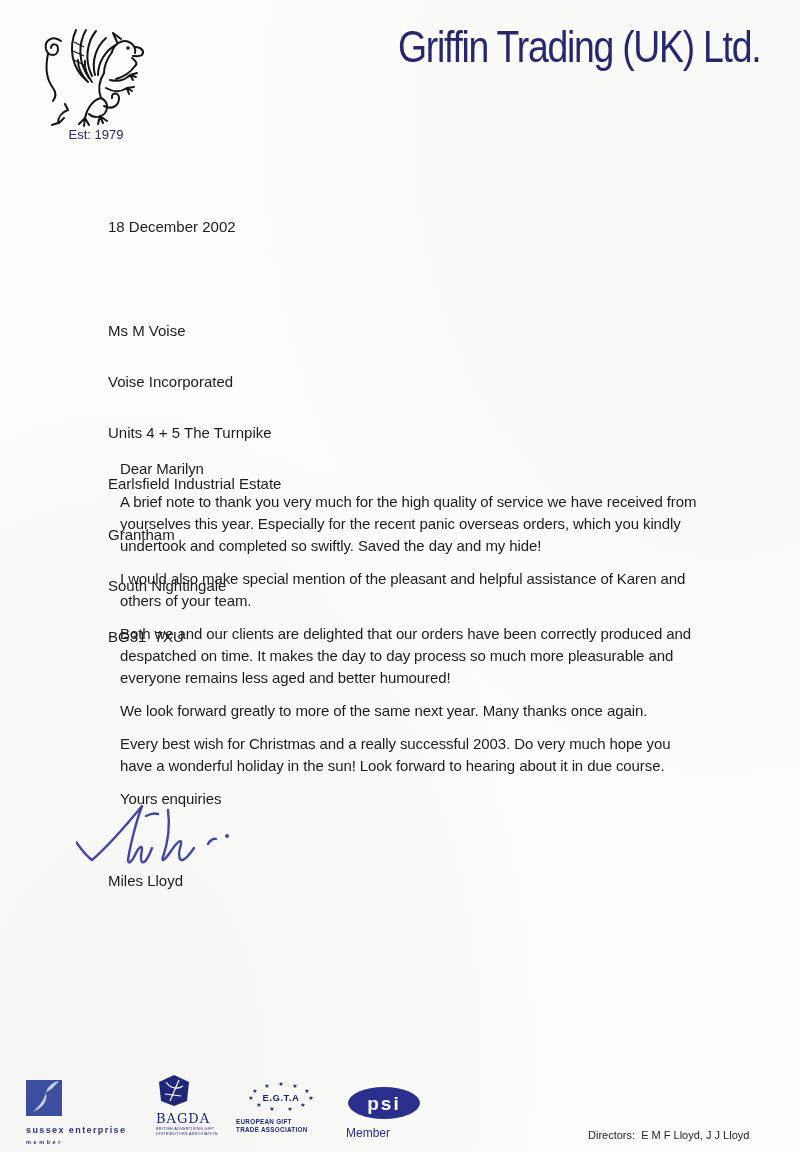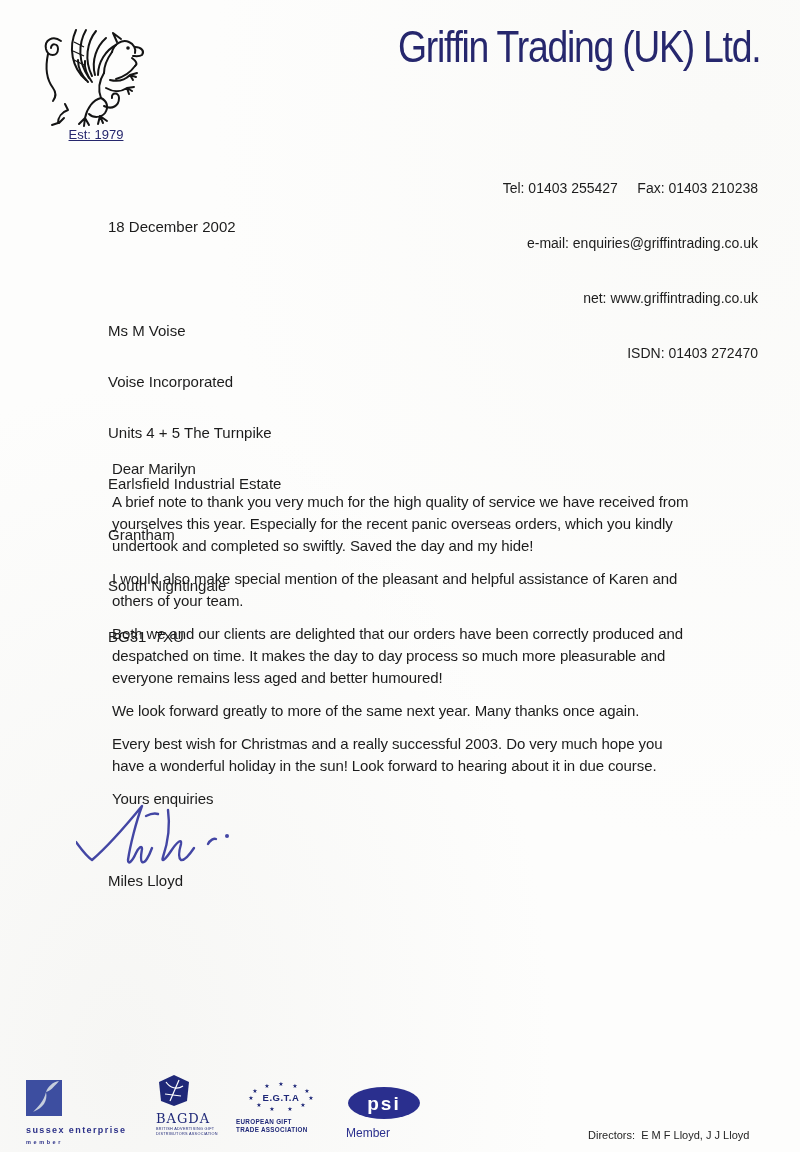--- a/index.html
+++ b/index.html
@@ -6,32 +6,32 @@
   .page {
     position:relative; width:800px; height:1152px; margin:0 auto;
     background: radial-gradient(ellipse at 15% 92%, #f6f6f4 0%, rgba(246,246,244,0) 45%),
                 radial-gradient(ellipse at 90% 10%, #fafaf8 0%, rgba(250,250,248,0) 50%),
                 #fdfdfc;
     font-family:"Liberation Sans", sans-serif; color:#1c1c1c; overflow:hidden;
   }
   
   .logo { position:absolute; left:40px; top:18px; width:112px; height:112px; }
   .est { position:absolute; left:38px; top:127px; width:116px; text-align:center;
-         font-size:13px; color:#26276d;text-decoration:underline; }
+         font-size:13px; color:#26276d; }
   .brand-name { position:absolute; top:22px; right:40px; font-size:44px; letter-spacing:-1.5px;
          color:#26276d; transform:scaleX(.85); transform-origin:100% 0; white-space:nowrap; }
   .addr { position:absolute; top:84px; right:40px; text-align:right;
          font-size:14.5px; line-height:17.5px; color:#1d1d1d; }
   .contact { position:absolute; top:142px; right:42px; text-align:right;
          font-size:14px; line-height:18.4px; white-space:pre; color:#1d1d1d; }
   
   .date { position:absolute; left:108px; top:218px; font-size:15px; }
   .recipient { position:absolute; left:108px; top:288px; font-size:15px;
          line-height:17px; white-space:pre; }
-  .body-block { position:absolute; left:112px; top:458px; width:660px;
+  .body-block { position:absolute; left:120px; top:458px; width:660px;
          font-size:15px; line-height:22px; letter-spacing:-0.1px; }
   .body-block p { margin:0 0 11px; white-space:pre-line; }
   .signature { position:absolute; left:76px; top:800px; }
   .signatory { position:absolute; left:108px; top:872px; font-size:15px; }
   
   .badge { position:absolute; color:#2c3188; }
   .badge-sussex { left:26px; top:1080px; width:112px; }
   .badge-sussex .badge-name { font-size:9px; font-weight:bold; letter-spacing:1.4px; margin-top:5px; }
   .badge-sussex .badge-sub  { font-size:5.5px; font-weight:bold; letter-spacing:2.6px; margin-top:4px; }
   .badge-bagda { left:156px; top:1074px; width:74px; color:#1f2878; }
@@ -76,26 +76,20 @@
       <path d="M28,92 C22,94 18,99 18,105 M28,92 l-3,-6 M18,105 l-6,2 M24,100 l-5,5"></path>
     </g>
     <circle cx="88" cy="30" r="1.8" fill="#141414"></circle>
     <path d="M34,24 l10,5 M33,33 l11,5 M34,42 l10,5" stroke="#141414" stroke-width="1.3"></path>
   </svg>
   <div class="est">Est: 1979</div>
 
   <div class="brand-name">Griffin Trading (UK) Ltd.</div>
 
 
-  <div class="contact">
-    <div>Tel: 01403 255427     Fax: 01403 210238</div>
-    <div>e-mail: enquiries@griffintrading.co.uk</div>
-    <div>net: www.griffintrading.co.uk</div>
-    <div>ISDN: 01403 272470</div>
-  </div>
 
   <div class="date">18 December 2002</div>
 
   <div class="recipient">
     <div>Ms M Voise</div>
     <div>Voise Incorporated</div>
     <div>Units 4 + 5 The Turnpike</div>
     <div>Earlsfield Industrial Estate</div>
     <div>Grantham</div>
     <div>South Nightingale</div>

